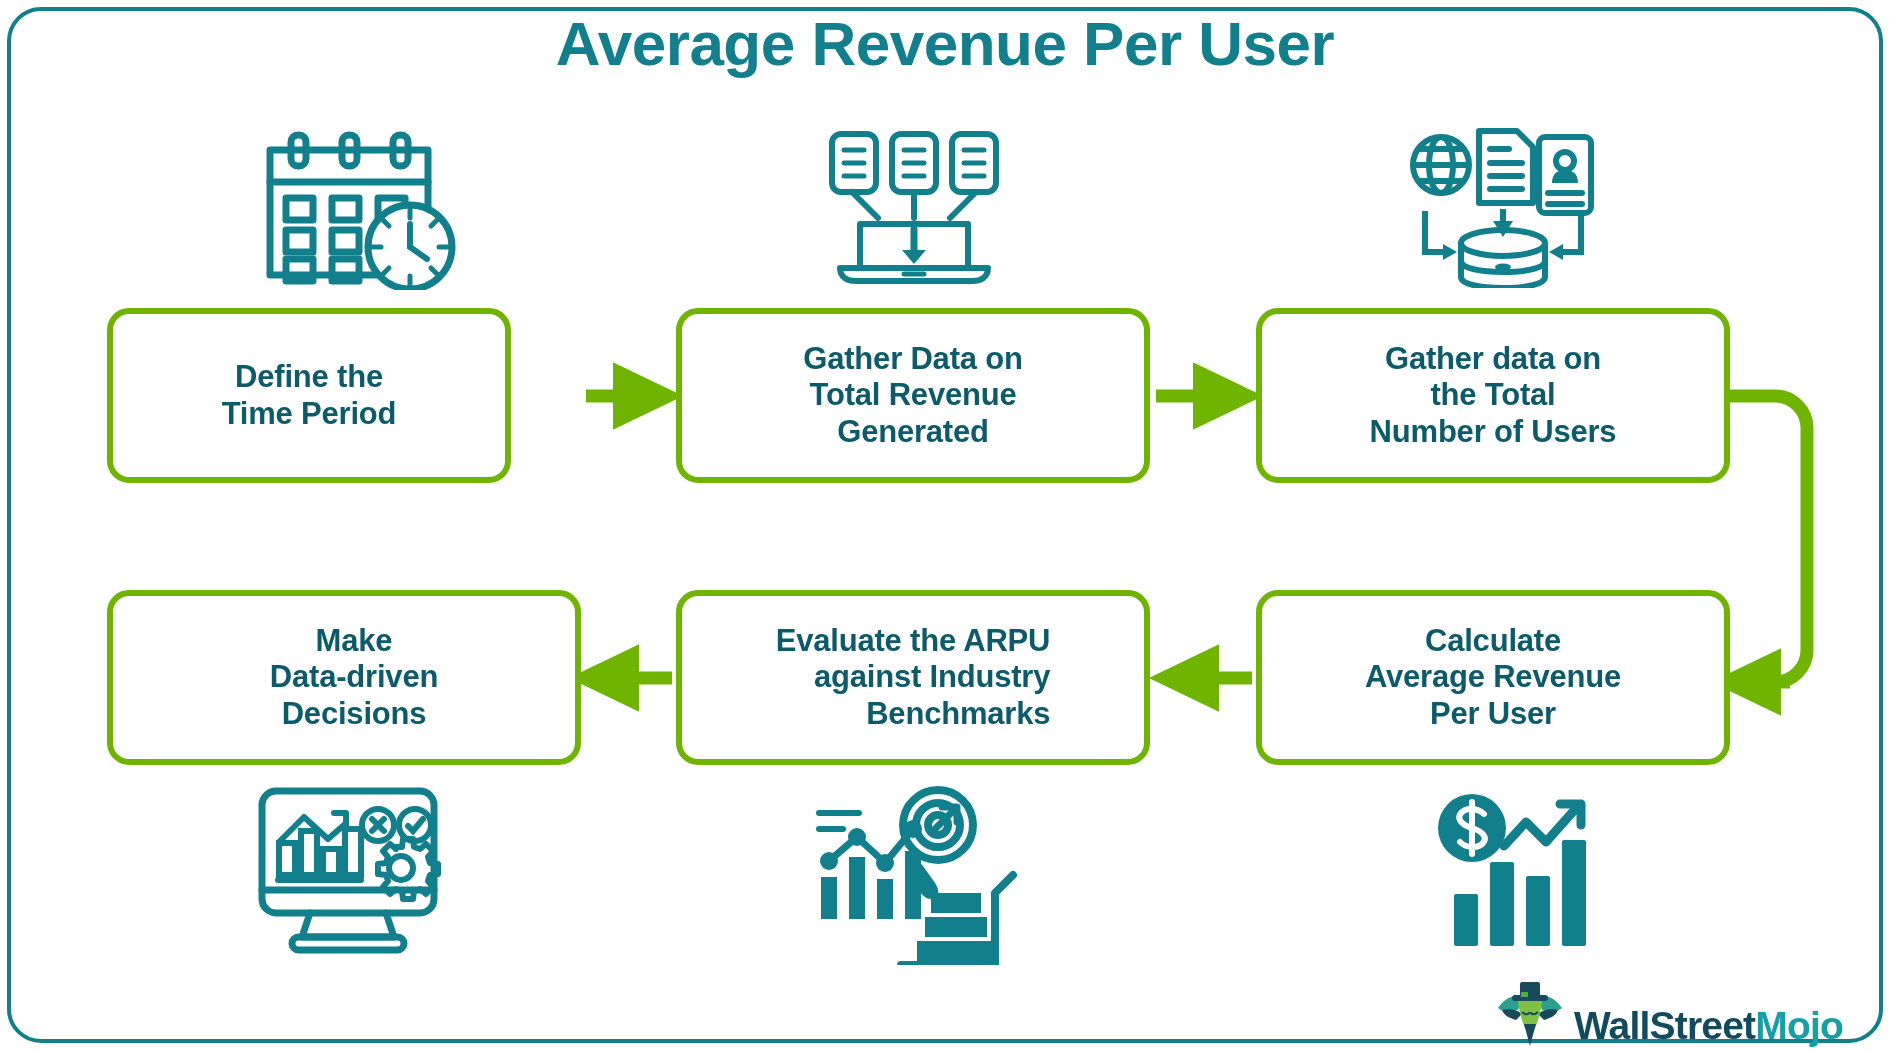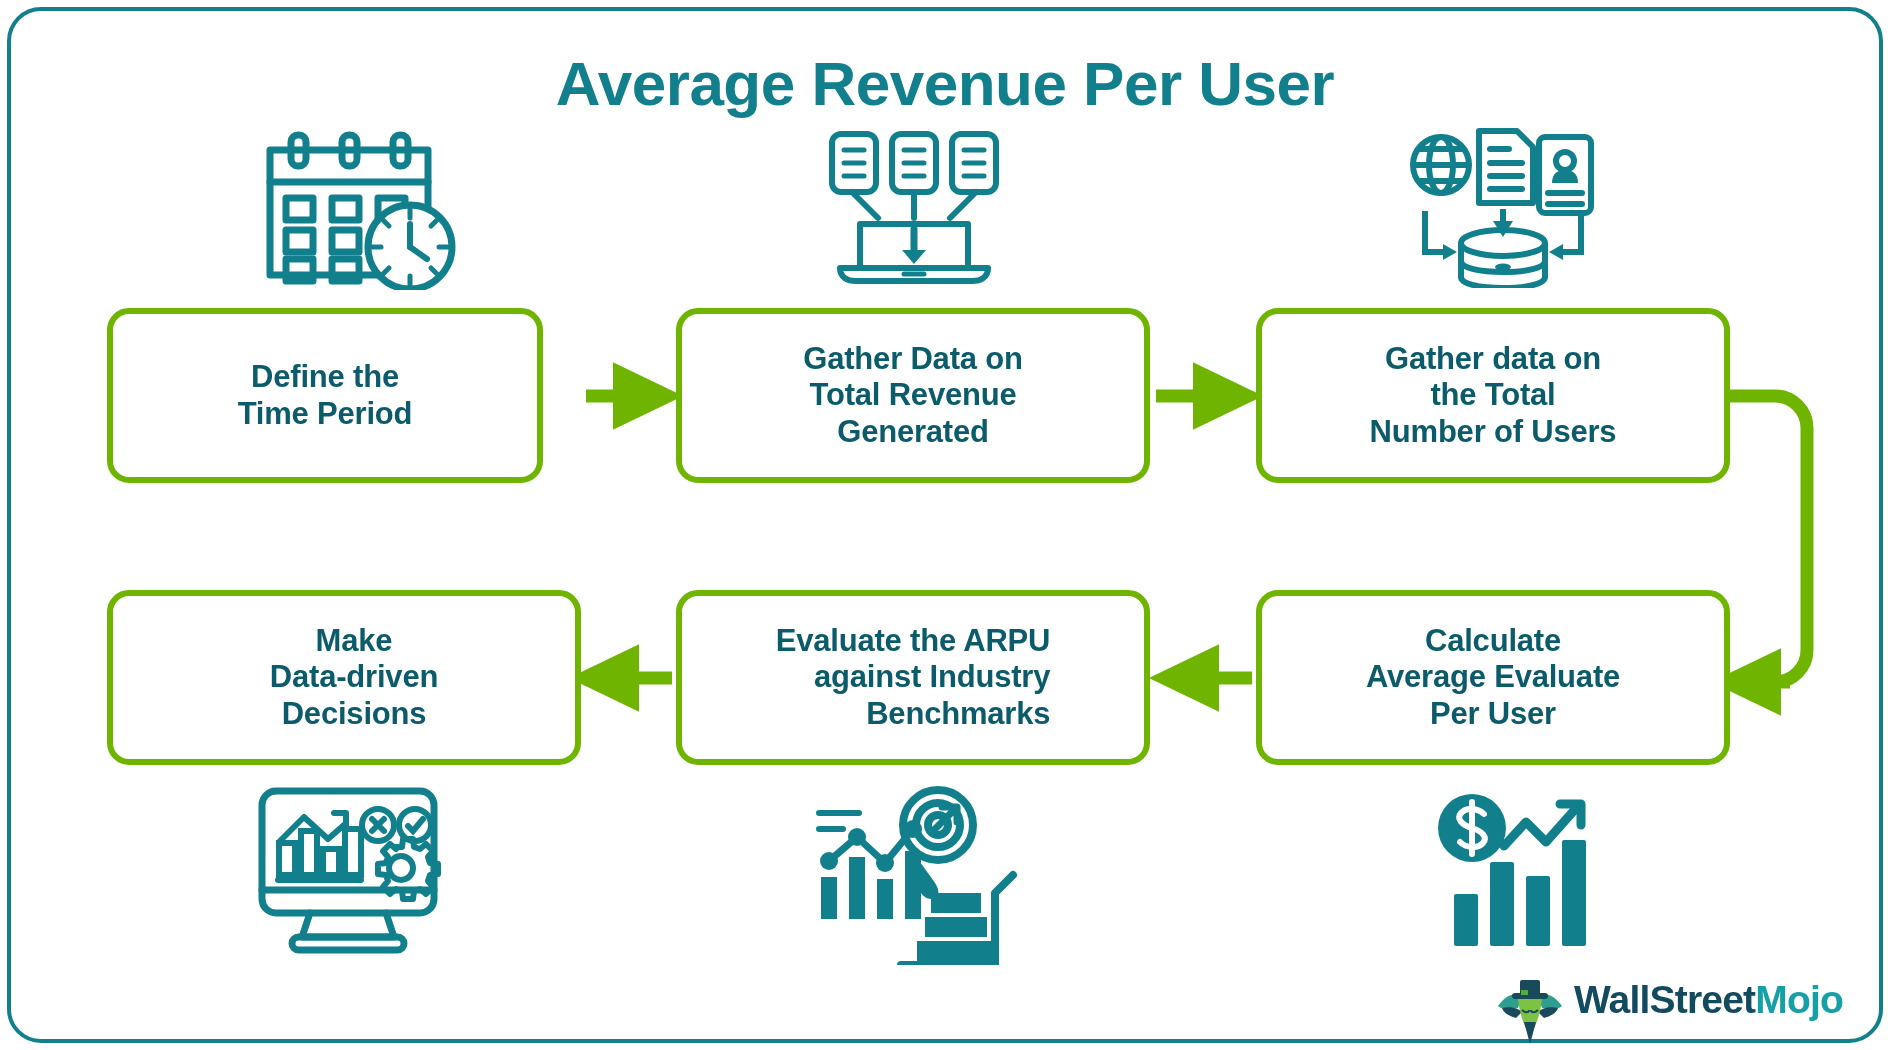--- a/index.html
+++ b/index.html
@@ -36,21 +36,20 @@
     position: absolute;
     left: 0;
     top: 8px;
     width: 1890px;
     text-align: center;
     font-size: 62px;
     font-weight: bold;
     color: #12808C;
     letter-spacing: -0.5px;
     line-height: 1.15;
-    margin-top: 40px;
   }
 
   
   .box {
     position: absolute;
     border: 6px solid #6FB500;
     border-radius: 22px;
     background: #ffffff;
     box-sizing: border-box;
     display: flex;
@@ -62,21 +61,21 @@
   .box .label {
     font-size: 31px;
     font-weight: bold;
     color: #0B5B6B;
     line-height: 1.18;
     letter-spacing: -0.2px;
     padding: 0 12px;
     white-space: pre-line;
   }
 
-  .box-1 { left: 107px;  top: 308px; width: 436px; height: 175px; }
+  .box-1 { left: 107px;  top: 308px; width: 404px; height: 175px; }
   .box-2 { left: 676px;  top: 308px; width: 474px; height: 175px; }
   .box-3 { left: 1256px; top: 308px; width: 474px; height: 175px; }
   .box-4 { left: 1256px; top: 590px; width: 474px; height: 175px; }
   .box-5 { left: 676px;  top: 590px; width: 474px; height: 175px; text-align: right; }
   .box-6 { left: 107px;  top: 590px; width: 474px; height: 175px; padding-left: 20px; }
 
   
   .connectors {
     position: absolute;
     left: 0; top: 0;
@@ -97,21 +96,21 @@
   .icon-bot-3 { left: 1428px; top: 788px; width: 185px; height: 168px; }
 
   
   .logo {
     position: absolute;
     left: 1494px;
     top: 978px;
     width: 370px;
     height: 70px;
     display: flex;
-    align-items: flex-start;
+    align-items: flex-end;
     z-index: 6;
   }
   .logo-mark {
     width: 72px;
     height: 68px;
     flex: 0 0 auto;
   }
   .logo-text {
     font-size: 39px;
     font-weight: bold;
@@ -172,21 +171,21 @@
 Total Revenue
 Generated</span>
   </div>
   <div class="box box-3">
     <span class="label">Gather data on
 the Total
 Number of Users</span>
   </div>
   <div class="box box-4">
     <span class="label">Calculate
-Average Evaluate
+Average Revenue
 Per User</span>
   </div>
   <div class="box box-5">
     <span class="label">Evaluate the ARPU
 against Industry
 Benchmarks</span>
   </div>
   <div class="box box-6">
     <span class="label">Make
 Data-driven

